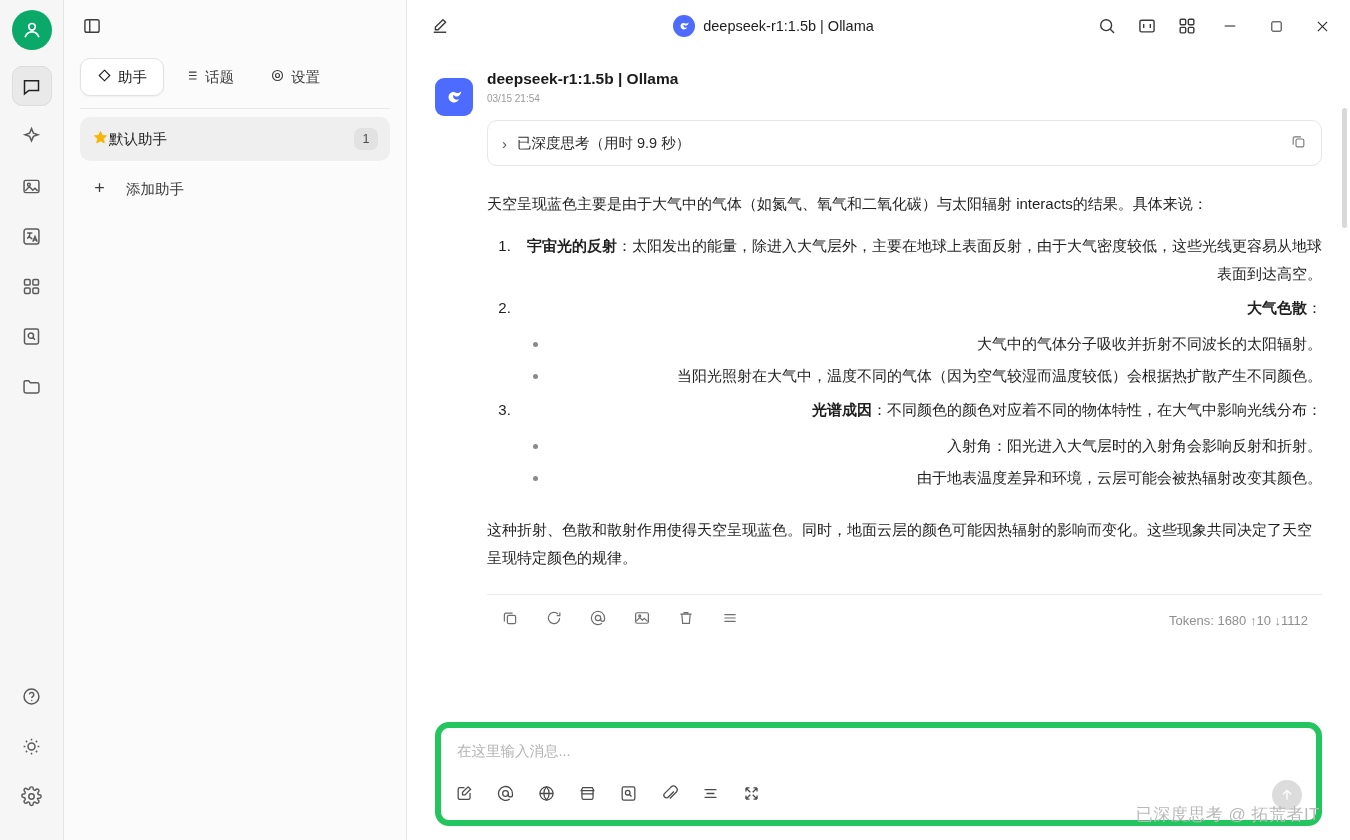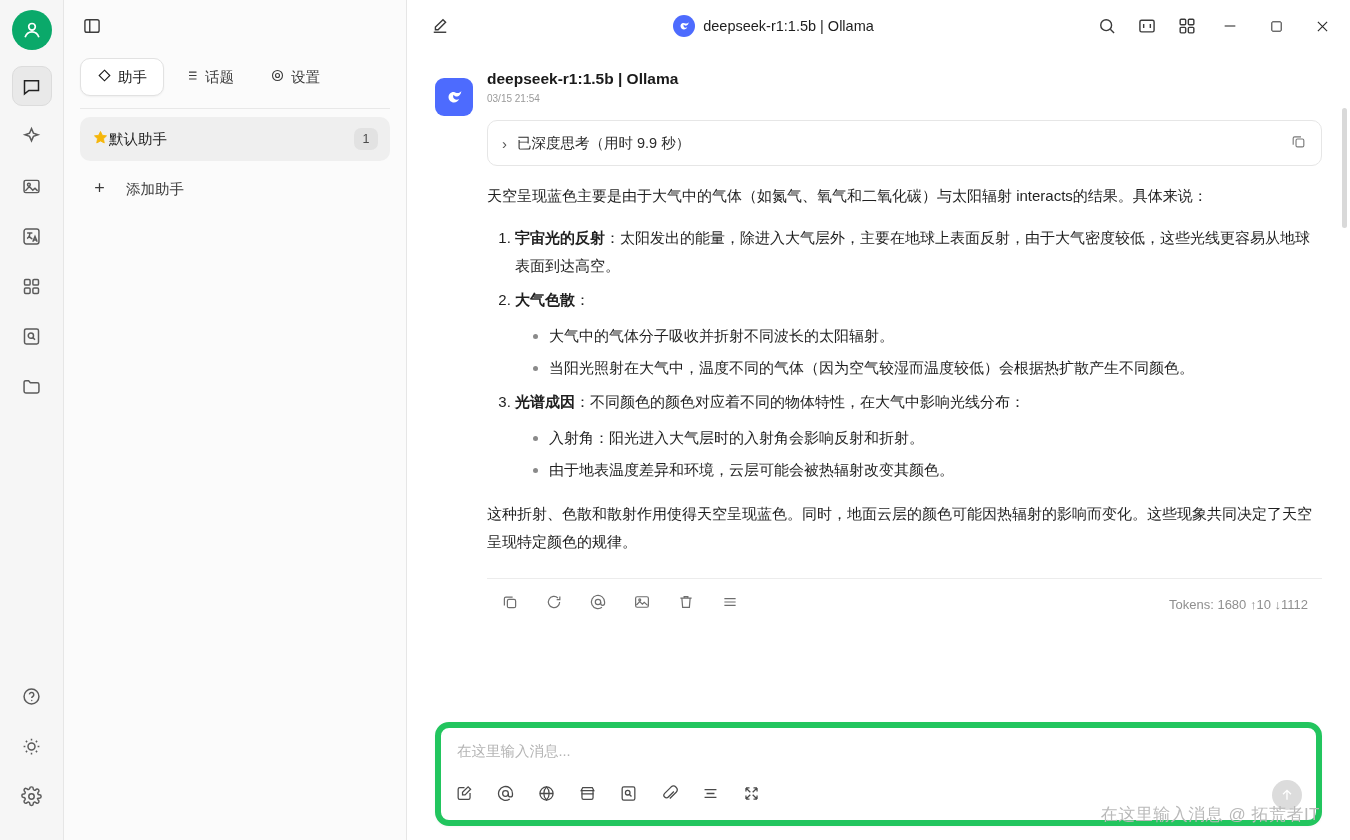--- a/index.html
+++ b/index.html
@@ -119,22 +119,22 @@
   .msg-time { font-size: 10px; color: #9a9a9a; margin-top: 5px; }
 
   .think-box {
     margin-top: 16px; border: 1px solid #e6e6e6; border-radius: 10px;
     height: 46px; display: flex; align-items: center; padding: 0 14px;
     background: #fff; font-size: 14.5px; color: #2c2c2c;
   }
   .think-chevron { margin-right: 10px; color: #555; font-size: 15px; }
   .think-copy { margin-left: auto; color: #7a7a7a; }
 
-  .para { font-size: 15px; line-height: 28px; color: #1f1f1f; margin-top: 16px; }
-  ol.list { margin: 14px 0 0 0; padding-left: 28px; }
+  .para { font-size: 15px; line-height: 28px; color: #1f1f1f; margin-top: 24px; }
+  ol.list { margin: 14px 0 0 0; padding-left: 28px; text-align: right; }
   ol.list > li { font-size: 15px; line-height: 28px; margin-bottom: 6px; }
   ul.sub { list-style: none; margin: 8px 0 0 0; padding-left: 18px; }
   ul.sub > li { font-size: 15px; line-height: 28px; position: relative; padding-left: 16px; margin-bottom: 4px; }
   ul.sub > li::before {
     content: ""; position: absolute; left: 0; top: 12px;
     width: 5px; height: 5px; border-radius: 50%; background: #8a8a8a;
   }
   b { font-weight: bold; }
 
   .msg-sep { height: 1px; background: #ececec; margin: 22px 0 0 0; }
@@ -515,15 +515,15 @@
             <span class="send-btn">
               <svg width="16" height="16" viewBox="0 0 24 24" fill="none" stroke="#ffffff" stroke-width="2">
                 <path d="M12 19V5M6 11l6-6 6 6"></path>
               </svg>
             </span>
           </span>
         </div>
       </div>
     </div>
 
-    <div class="watermark">在这里输入消息 @ 拓荒者IT</div>
+    <div class="watermark">已深度思考 @ 拓荒者IT</div>
   </div>
 </div>
 
 </body></html>

